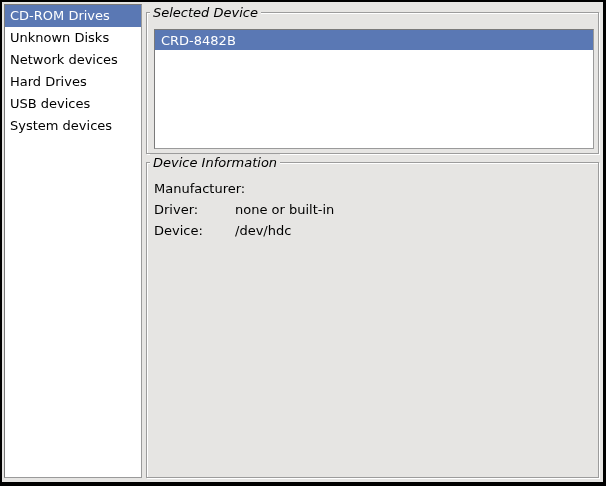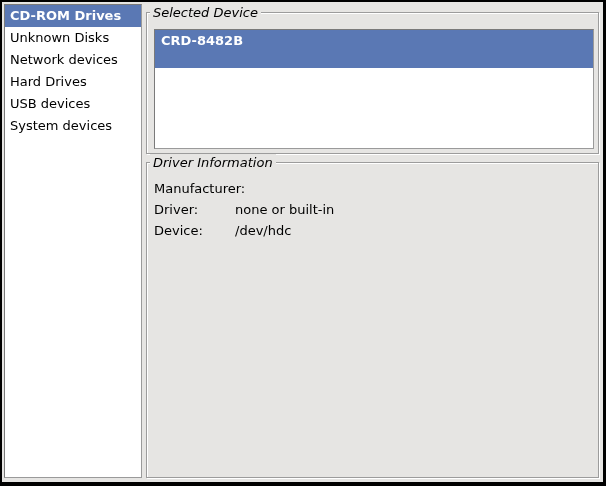--- a/index.html
+++ b/index.html
@@ -40,21 +40,20 @@
   .sidebar-item {
     height: 22px; line-height: 22px;
     padding-left: 5px;
     white-space: nowrap;
     cursor: default;
   }
   .sidebar-item.selected,
   .device-row.selected {
     background: var(--selection-bg);
     color: var(--selection-fg);
-    font-weight: bold;
   }
   
   .frame {
     position: absolute;
     border: 1px solid var(--frame-border);
     box-shadow: 1px 1px 0 #ffffff, inset 1px 1px 0 #ffffff;
   }
   .frame-legend {
     position: absolute;
     top: -9px; left: 3px;
@@ -69,21 +68,21 @@
   .device-list {
     position: absolute;
     left: 7px; top: 16px;
     width: 440px; height: 120px;
     background: #ffffff;
     border: 1px solid;
     border-color: #7a7a7a #9a9a9a #9a9a9a #7a7a7a;
     overflow: hidden;
   }
   .device-row {
-    height: 38px; line-height: 22px;
+    height: 20px; line-height: 22px;
     padding-left: 6px;
     cursor: default;
   }
   .info-fields {
     position: absolute;
     left: 7px; top: 15px;
     right: 8px;
   }
   .info-row { display: flex; line-height: 21px; }
   .info-label { width: 81px; flex: 0 0 81px; }
@@ -104,21 +103,21 @@
   </div>
 
   <div class="frame selected-device-frame">
     <span class="frame-legend">Selected Device</span>
     <div class="device-list">
       <div class="device-row selected">CRD-8482B</div>
     </div>
   </div>
 
   <div class="frame device-info-frame">
-    <span class="frame-legend">Driver Information</span>
+    <span class="frame-legend">Device Information</span>
     <div class="info-fields">
       <div class="info-row">
         <span class="info-label">Manufacturer:</span>
       </div>
       <div class="info-row">
         <span class="info-label">Driver:</span>
         <span class="info-value">none or built-in</span>
       </div>
       <div class="info-row">
         <span class="info-label">Device:</span>

